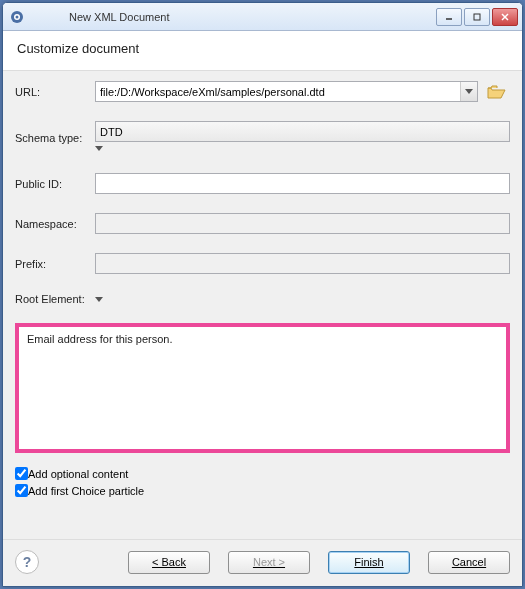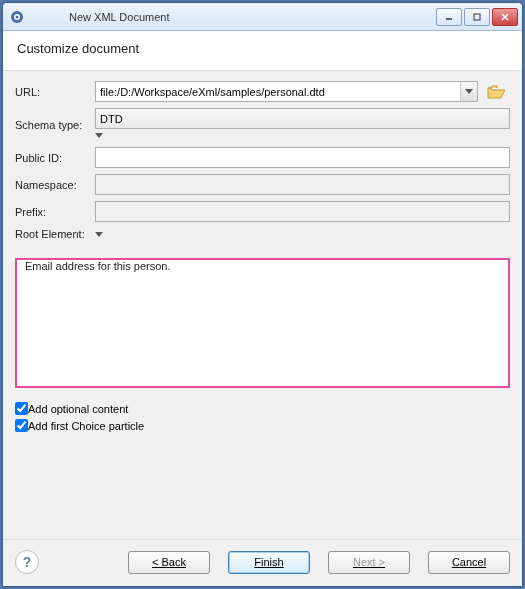--- a/index.html
+++ b/index.html
@@ -59,21 +59,21 @@
   .content {
     flex: 1;
     background: #f0f0f0;
     padding: 10px 12px;
     display: flex;
     flex-direction: column;
   }
   .form-grid {
     display: grid;
     grid-template-columns: 80px 1fr auto;
-    row-gap: 6px;
+    row-gap: 19px;
     align-items: center;
   }
   .form-label { color: #222; }
   .text-input, .combo, .disabled-input {
     height: 21px;
     border: 1px solid #abadb3;
     background: #fff;
     padding: 0 4px;
     font: inherit;
     width: 100%;
@@ -89,23 +89,23 @@
   }
   .browse-btn {
     width: 26px; height: 21px;
     margin-left: 6px;
     display: flex; align-items: center; justify-content: center;
     cursor: default;
   }
   .desc-box {
     margin-top: 18px;
     height: 130px;
-    border: 2px solid #ec4899;
-    background: #fff;
-    padding: 0 8px;
+    border: 4px solid #ec4899;
+    background: #fff;
+    padding: 6px 8px;
     color: #222;
   }
   .checks { margin-top: 14px; }
   .check-row { display: flex; align-items: center; margin-bottom: 4px; }
   .check-row input { margin:0; }
   .spacer { flex: 1; }
   .footer {
     border-top: 1px solid #ddd;
     padding: 10px 12px 12px;
     background: #f0f0f0;
@@ -239,18 +239,18 @@
 
     <div class="spacer"></div>
   </div>
 
   <div class="footer">
     <div class="help-btn">
       <span>?</span>
     </div>
     <div class="btn-row">
       <button class="btn">&lt; Back</button>
+      <button class="btn disabled" disabled="">Next &gt;</button>
       <button class="btn primary">Finish</button>
-      <button class="btn disabled" disabled="">Next &gt;</button>
       <button class="btn">Cancel</button>
     </div>
   </div>
 </div>
 
 </body></html>

